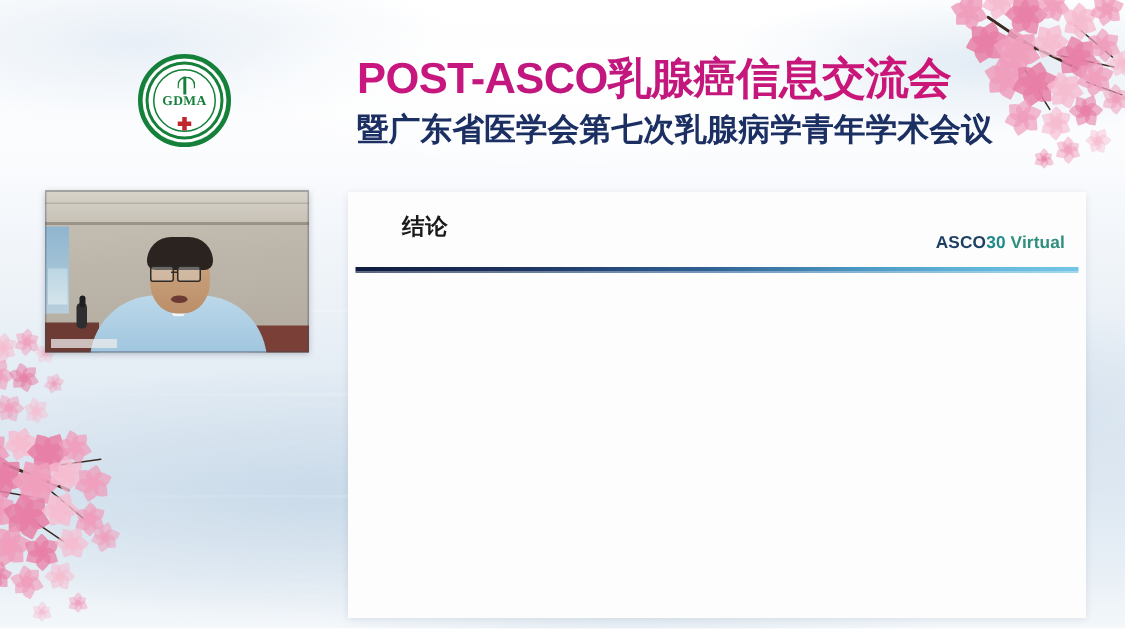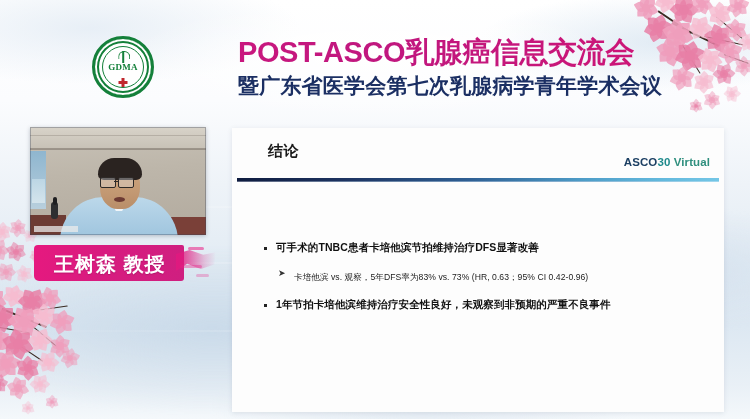--- a/index.html
+++ b/index.html
@@ -619,50 +619,26 @@
     <div class="vp-head"></div>
     <div class="vp-hair"></div>
     <div class="vp-glass vp-glassL"></div>
     <div class="vp-glass vp-glassR"></div>
     <div class="vp-bridge"></div>
     <div class="vp-mouth"></div>
     <div class="vp-tag"></div>
     <div class="vp-border"></div>
   </div>
 
-  <div class="name-banner">
-    <div class="nb-body"></div>
-    <div class="nb-tail"></div>
-    <div class="nb-fleck" style="left:158px;top:4px;width:16px;height:3px;"></div>
-    <div class="nb-fleck" style="left:166px;top:31px;width:13px;height:2.5px;opacity:.5;"></div>
-    <div class="nb-fleck" style="left:150px;top:22px;width:22px;height:3px;opacity:.7;"></div>
-    <div class="nb-text">王树森 教授</div>
-  </div>
 
   <div class="slide">
     <div class="slide-title">结论</div>
 
     <div class="asco-logo">
       <span class="asco-a">ASCO</span><span class="asco-n">30</span> <span class="asco-v">Virtual</span>
     </div>
 
     <div class="slide-rule"></div>
     <div class="slide-rule-thin"></div>
 
-    <div class="bullets">
-
-      <div class="blt">
-        <div class="blt-txt">可手术的TNBC患者卡培他滨节拍维持治疗DFS显著改善</div>
-      </div>
-
-      <div class="sub">
-        <span class="sub-arrow">➤</span>
-        <span class="sub-txt">卡培他滨 vs. 观察，5年DFS率为83% vs. 73% (HR, 0.63；95% CI 0.42-0.96)</span>
-      </div>
-
-      <div class="blt">
-        <div class="blt-txt">1年节拍卡培他滨维持治疗安全性良好，未观察到非预期的严重不良事件</div>
-      </div>
-
-    </div>
   </div>
 
 </div>
 
 </body></html>

